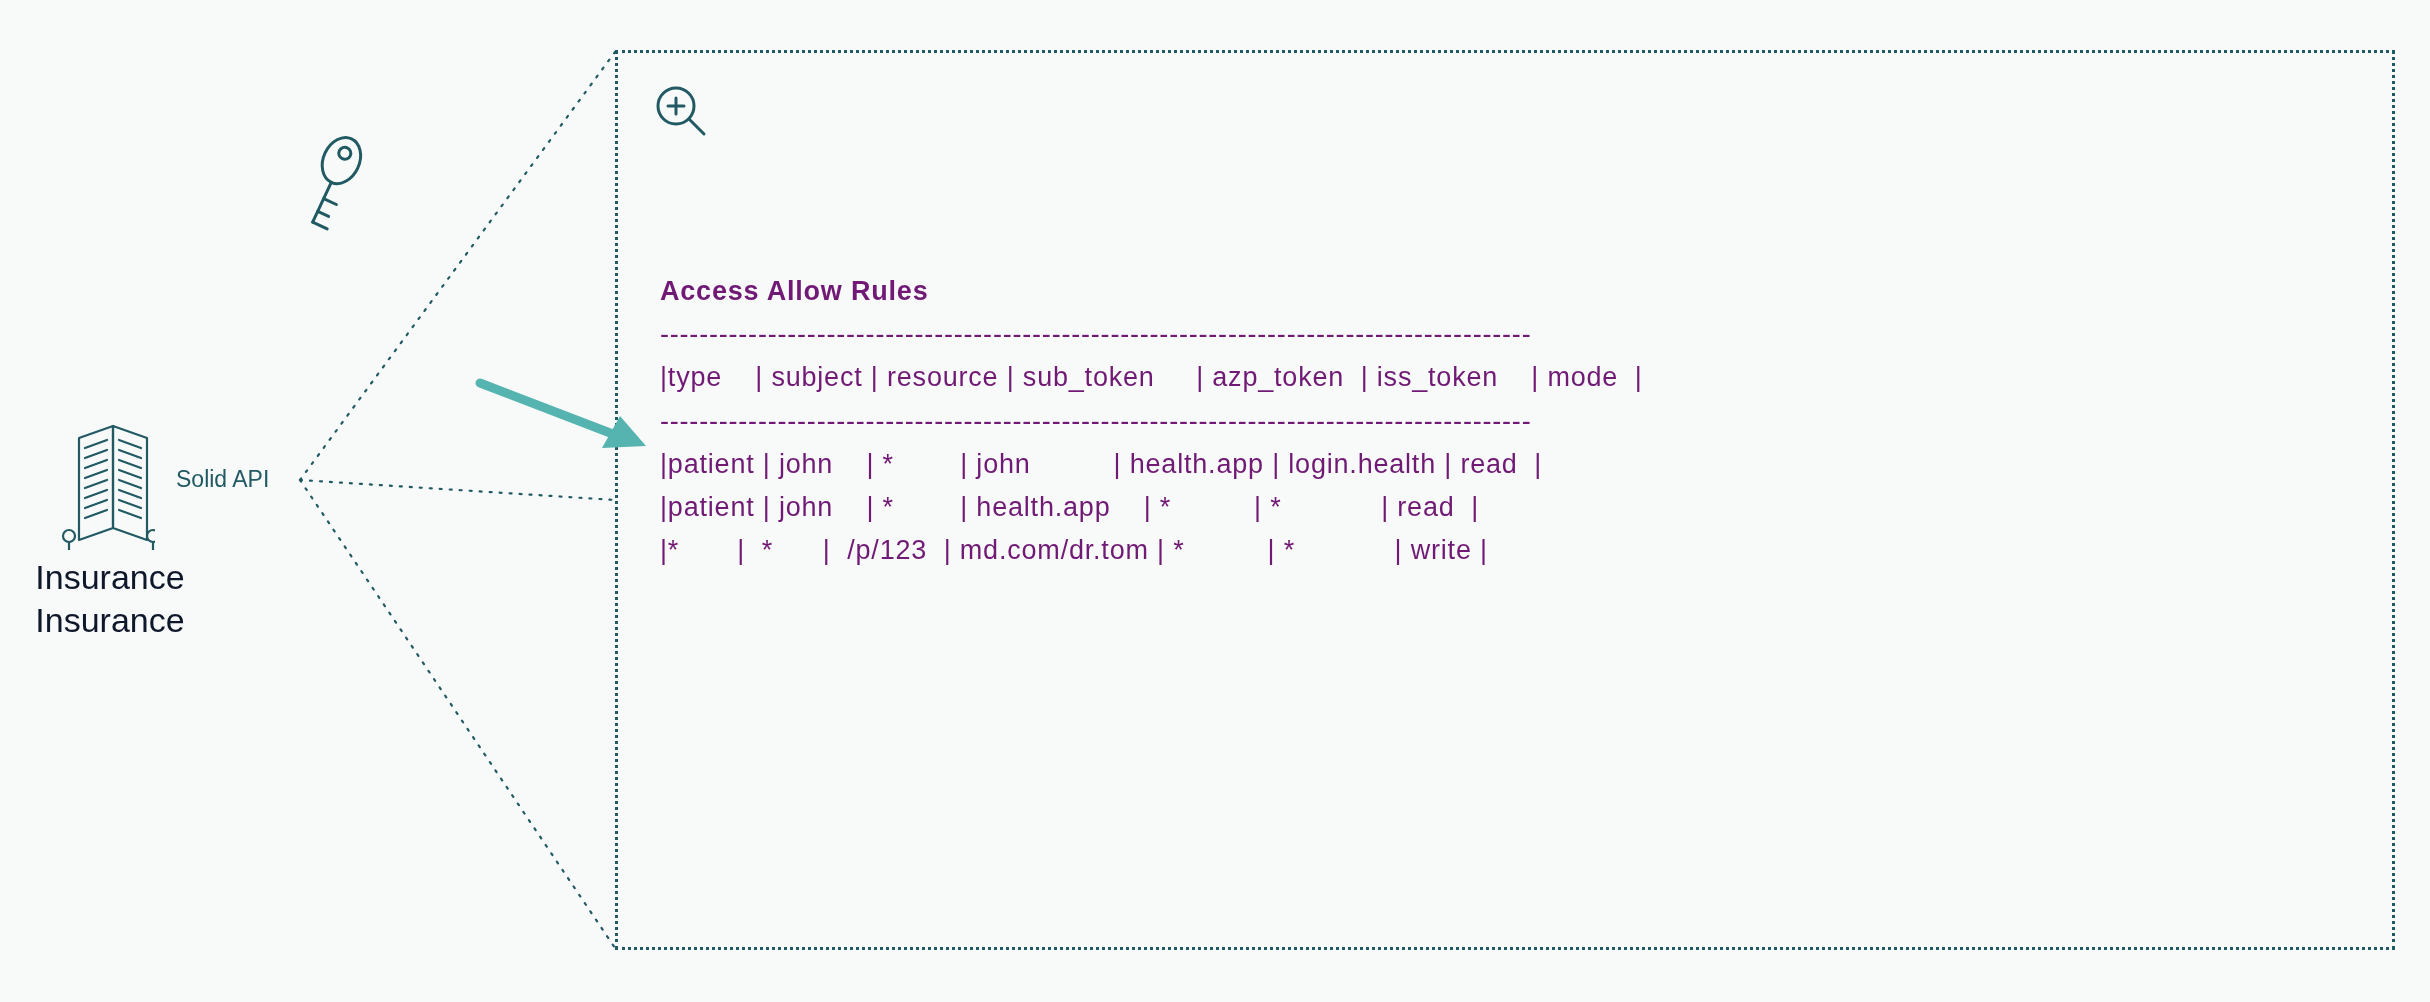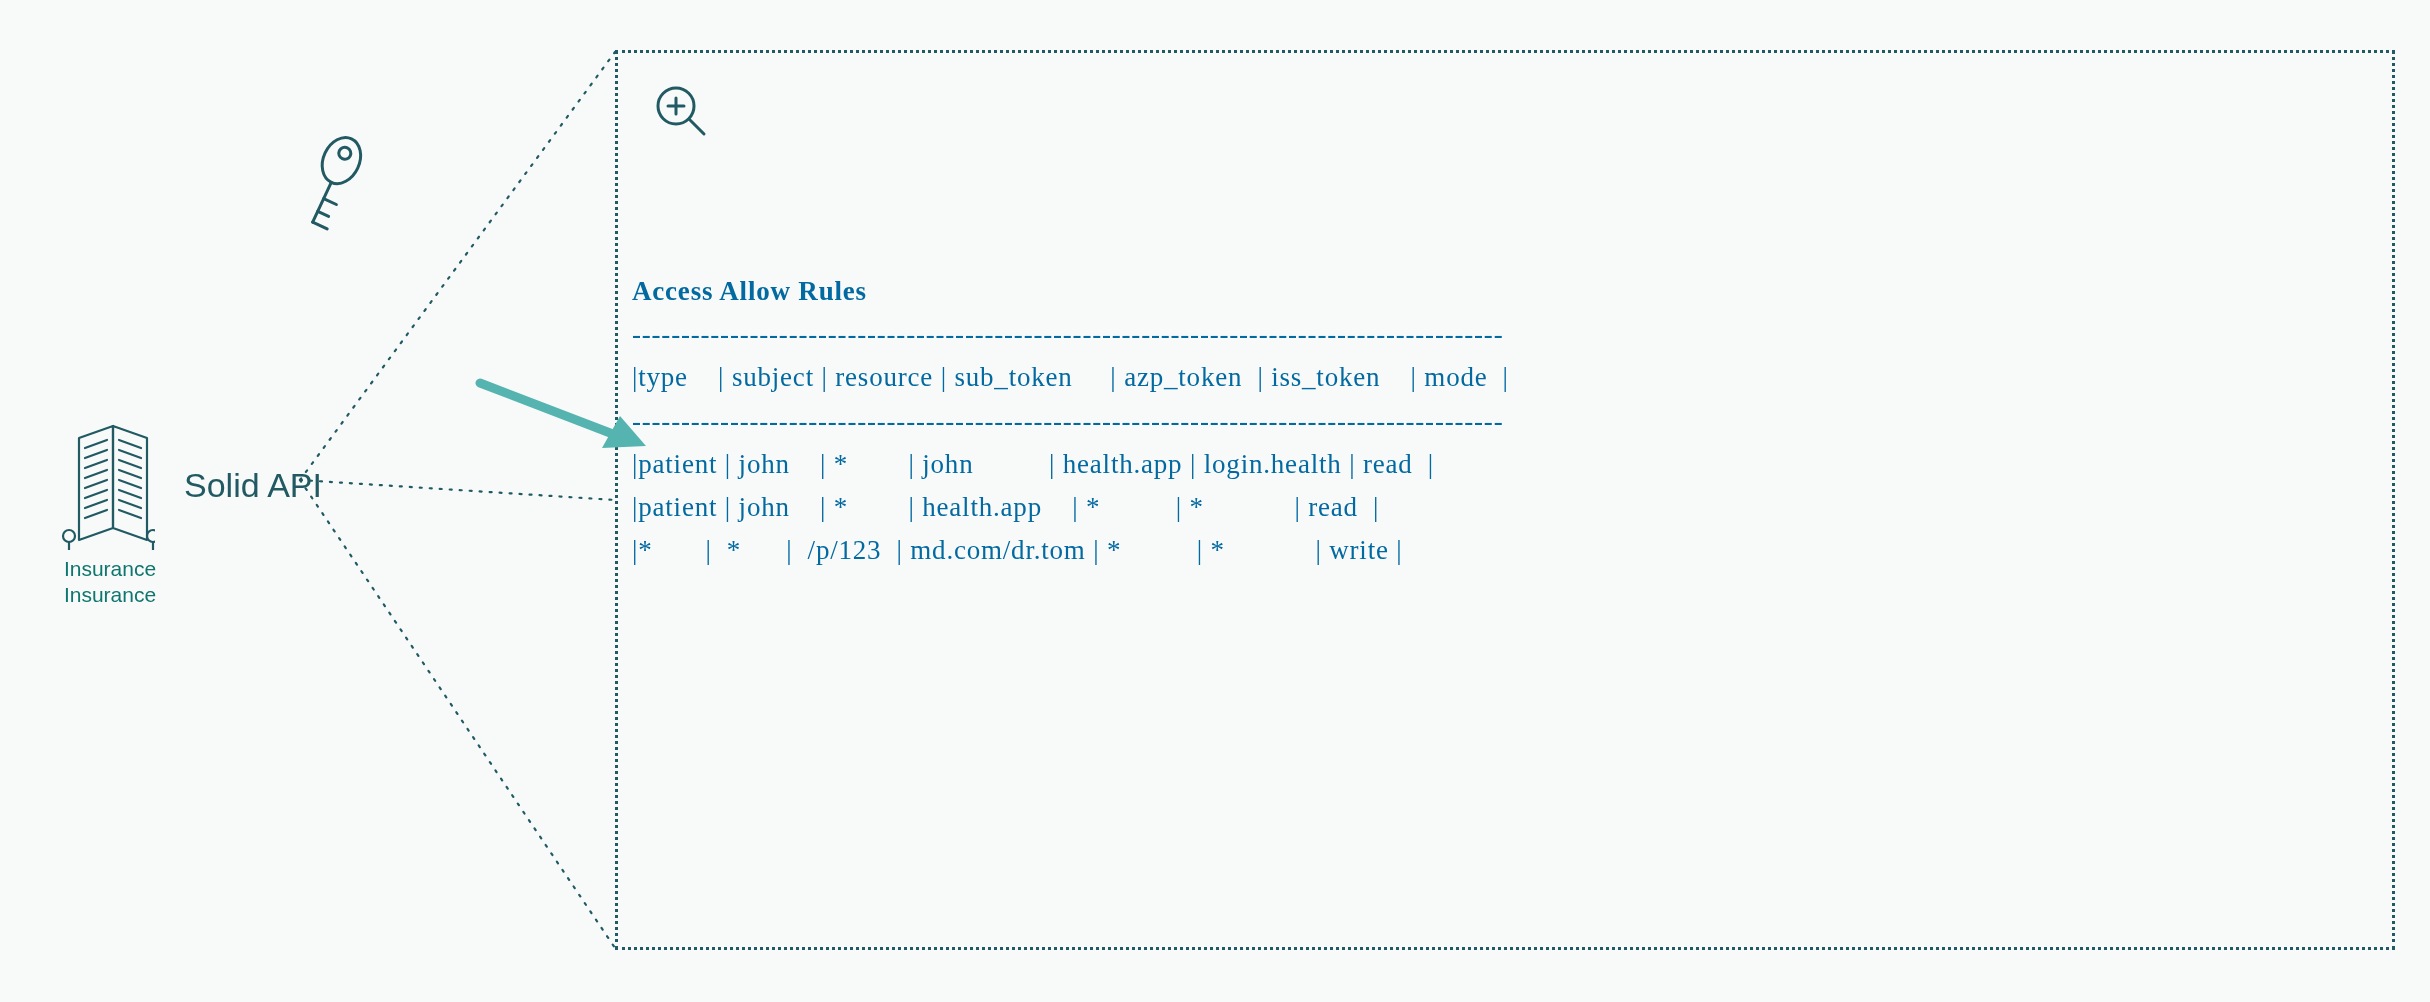--- a/index.html
+++ b/index.html
@@ -13,31 +13,31 @@
     overflow: hidden;
   }
   .stage {
     position: relative;
     width: 2430px;
     height: 1002px;
   }
   
   .api-label {
     position: absolute;
-    left: 184px;
+    left: 176px;
     top: 466px;
-    font-size: 34px;
+    font-size: 23px;
     color: #215a62;
   }
   .provider-label {
     position: absolute;
     left: 20px;
     top: 556px;
-    font-size: 21px;
-    color: #0f766e;
+    font-size: 34px;
+    color: #0f172a;
     text-align: center;
     width: 180px;
     line-height: 1.25;
   }
   
   .building {
     position: absolute;
     left: 55px;
     top: 420px;
     width: 100px;
@@ -82,25 +82,25 @@
   .arrow {
     position: absolute;
     left: 470px;
     top: 358px;
     width: 180px;
     height: 100px;
   }
   
   .rules {
     position: absolute;
-    left: 632px;
+    left: 660px;
     top: 270px;
-    font-family: Liberation Serif, serif;
+    font-family: Liberation Sans, sans-serif;
     font-size: 27px;
-    color: #0369a1;
+    color: #701a75;
     white-space: pre;
     line-height: 1.6;
     letter-spacing: 0.8px;
   }
   .rules .title {
     font-weight: bold;
   }
 </style>
 </head>
 <body>

